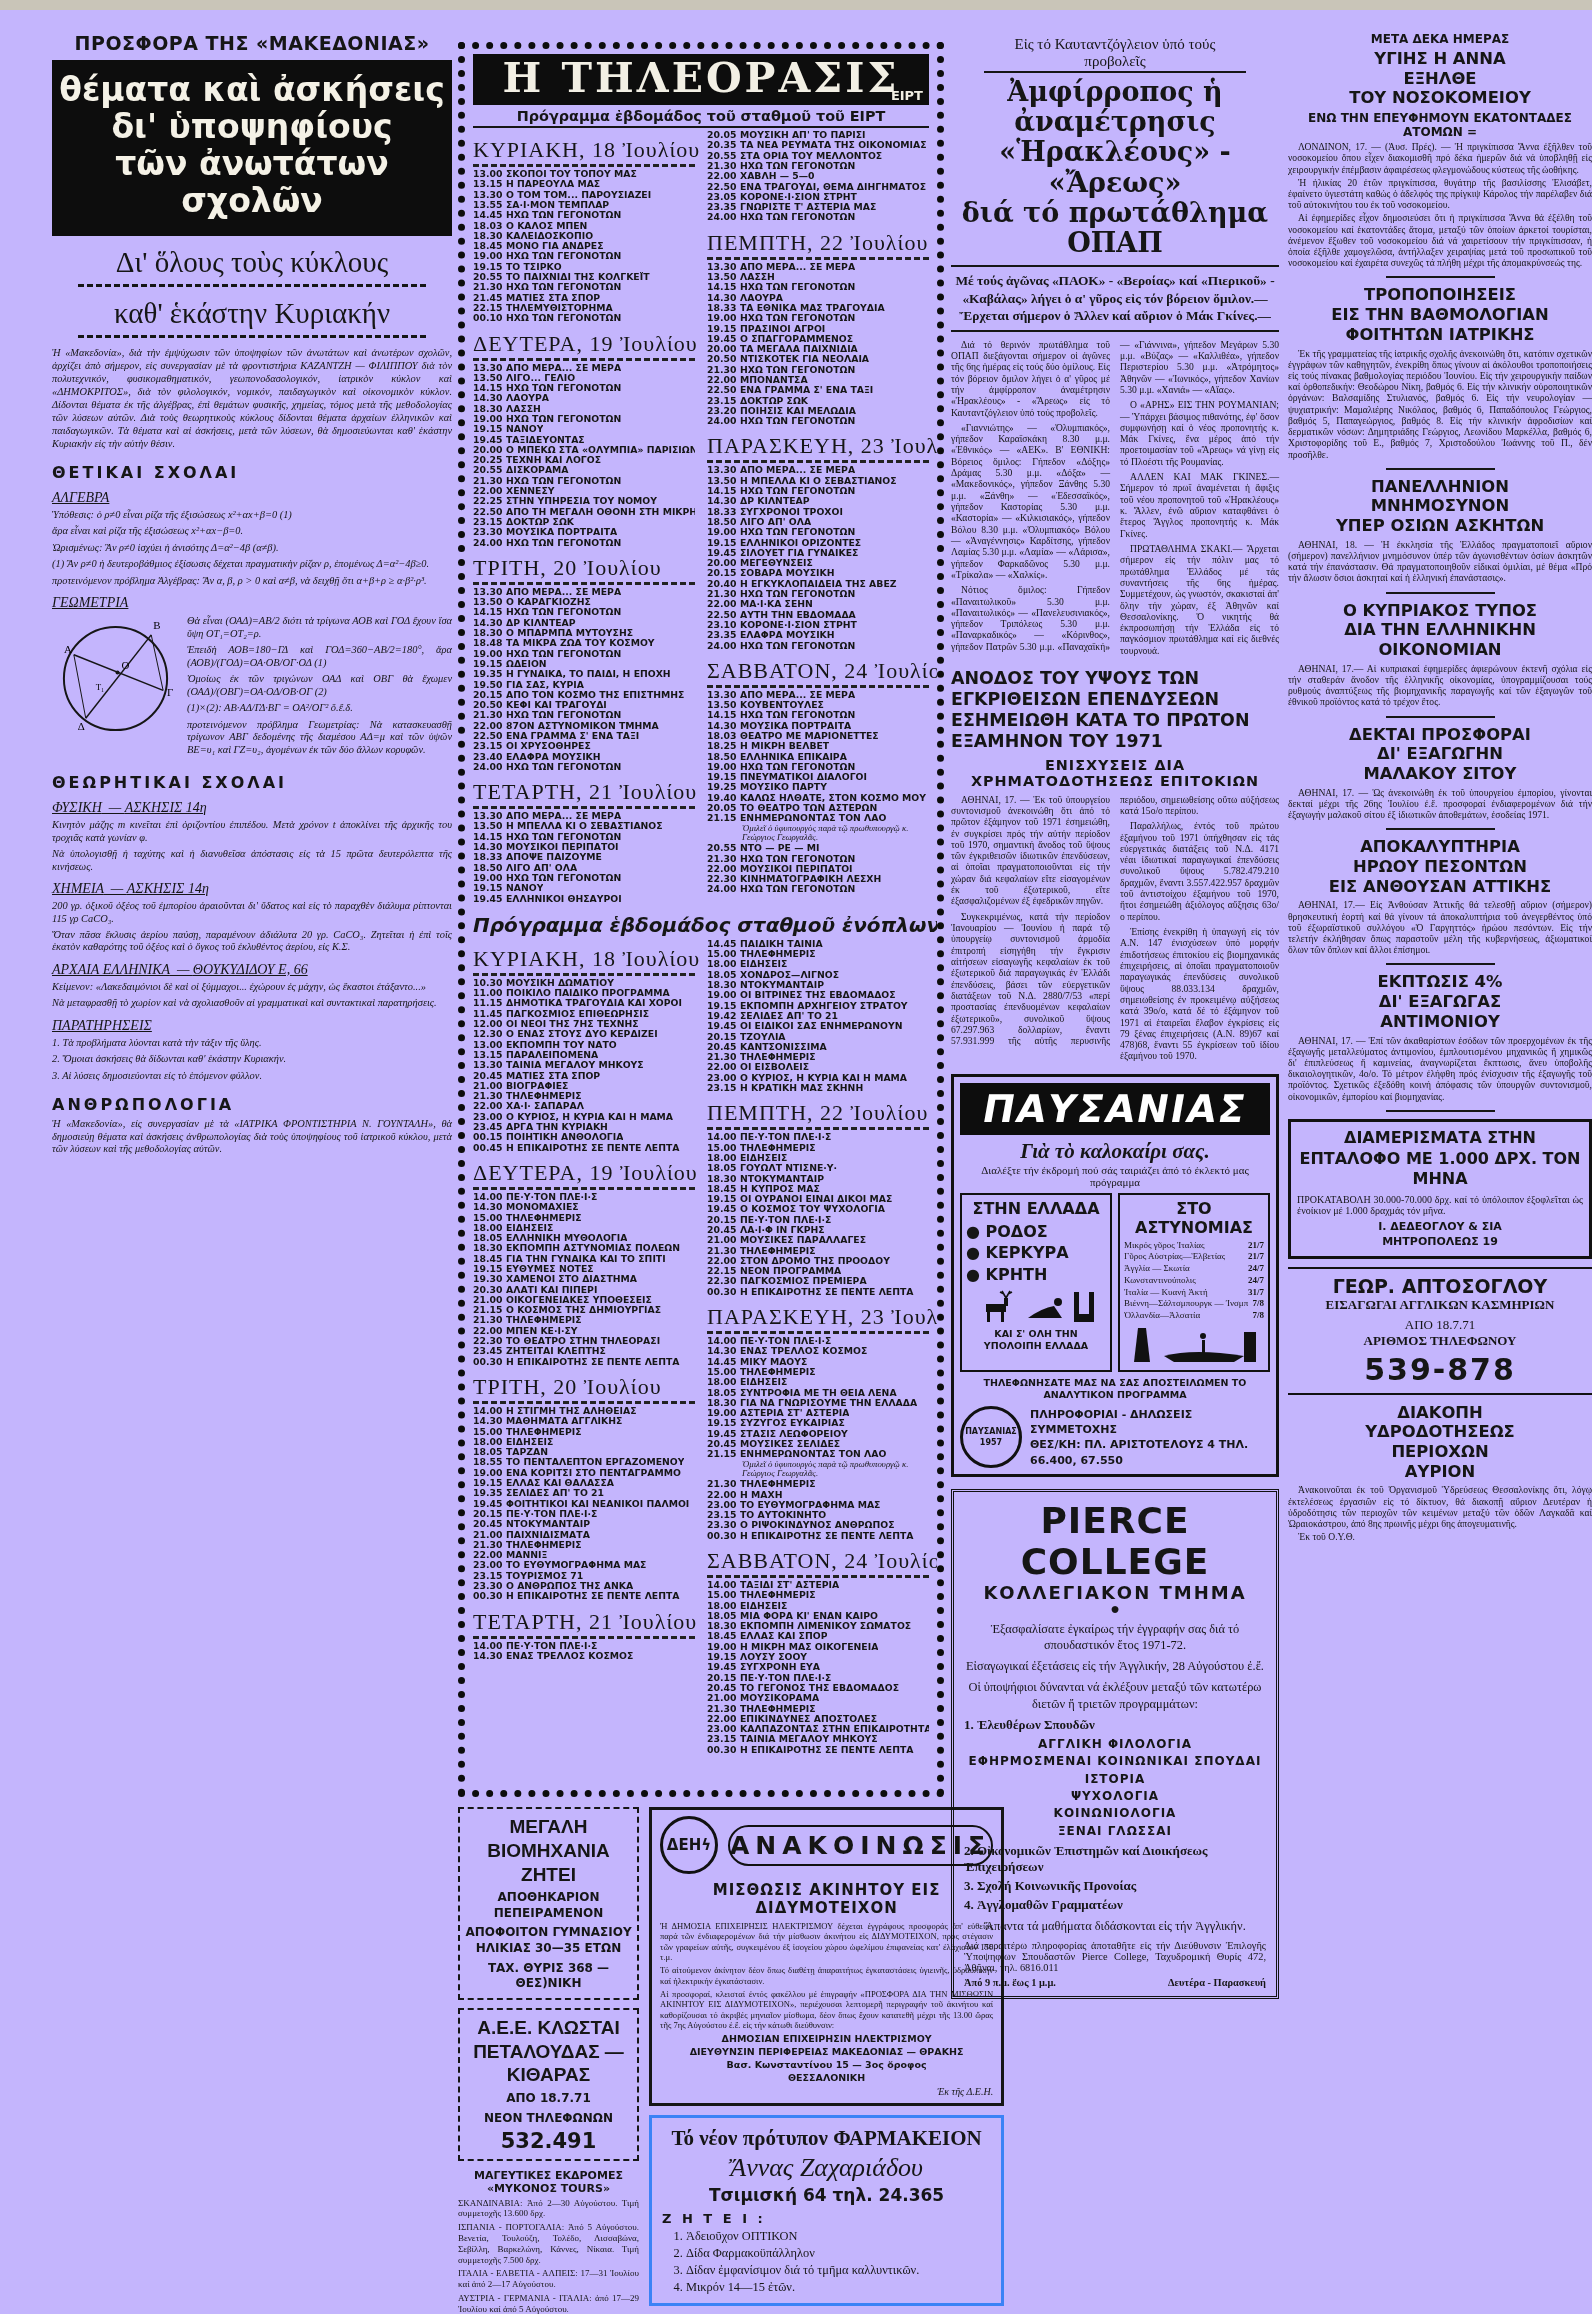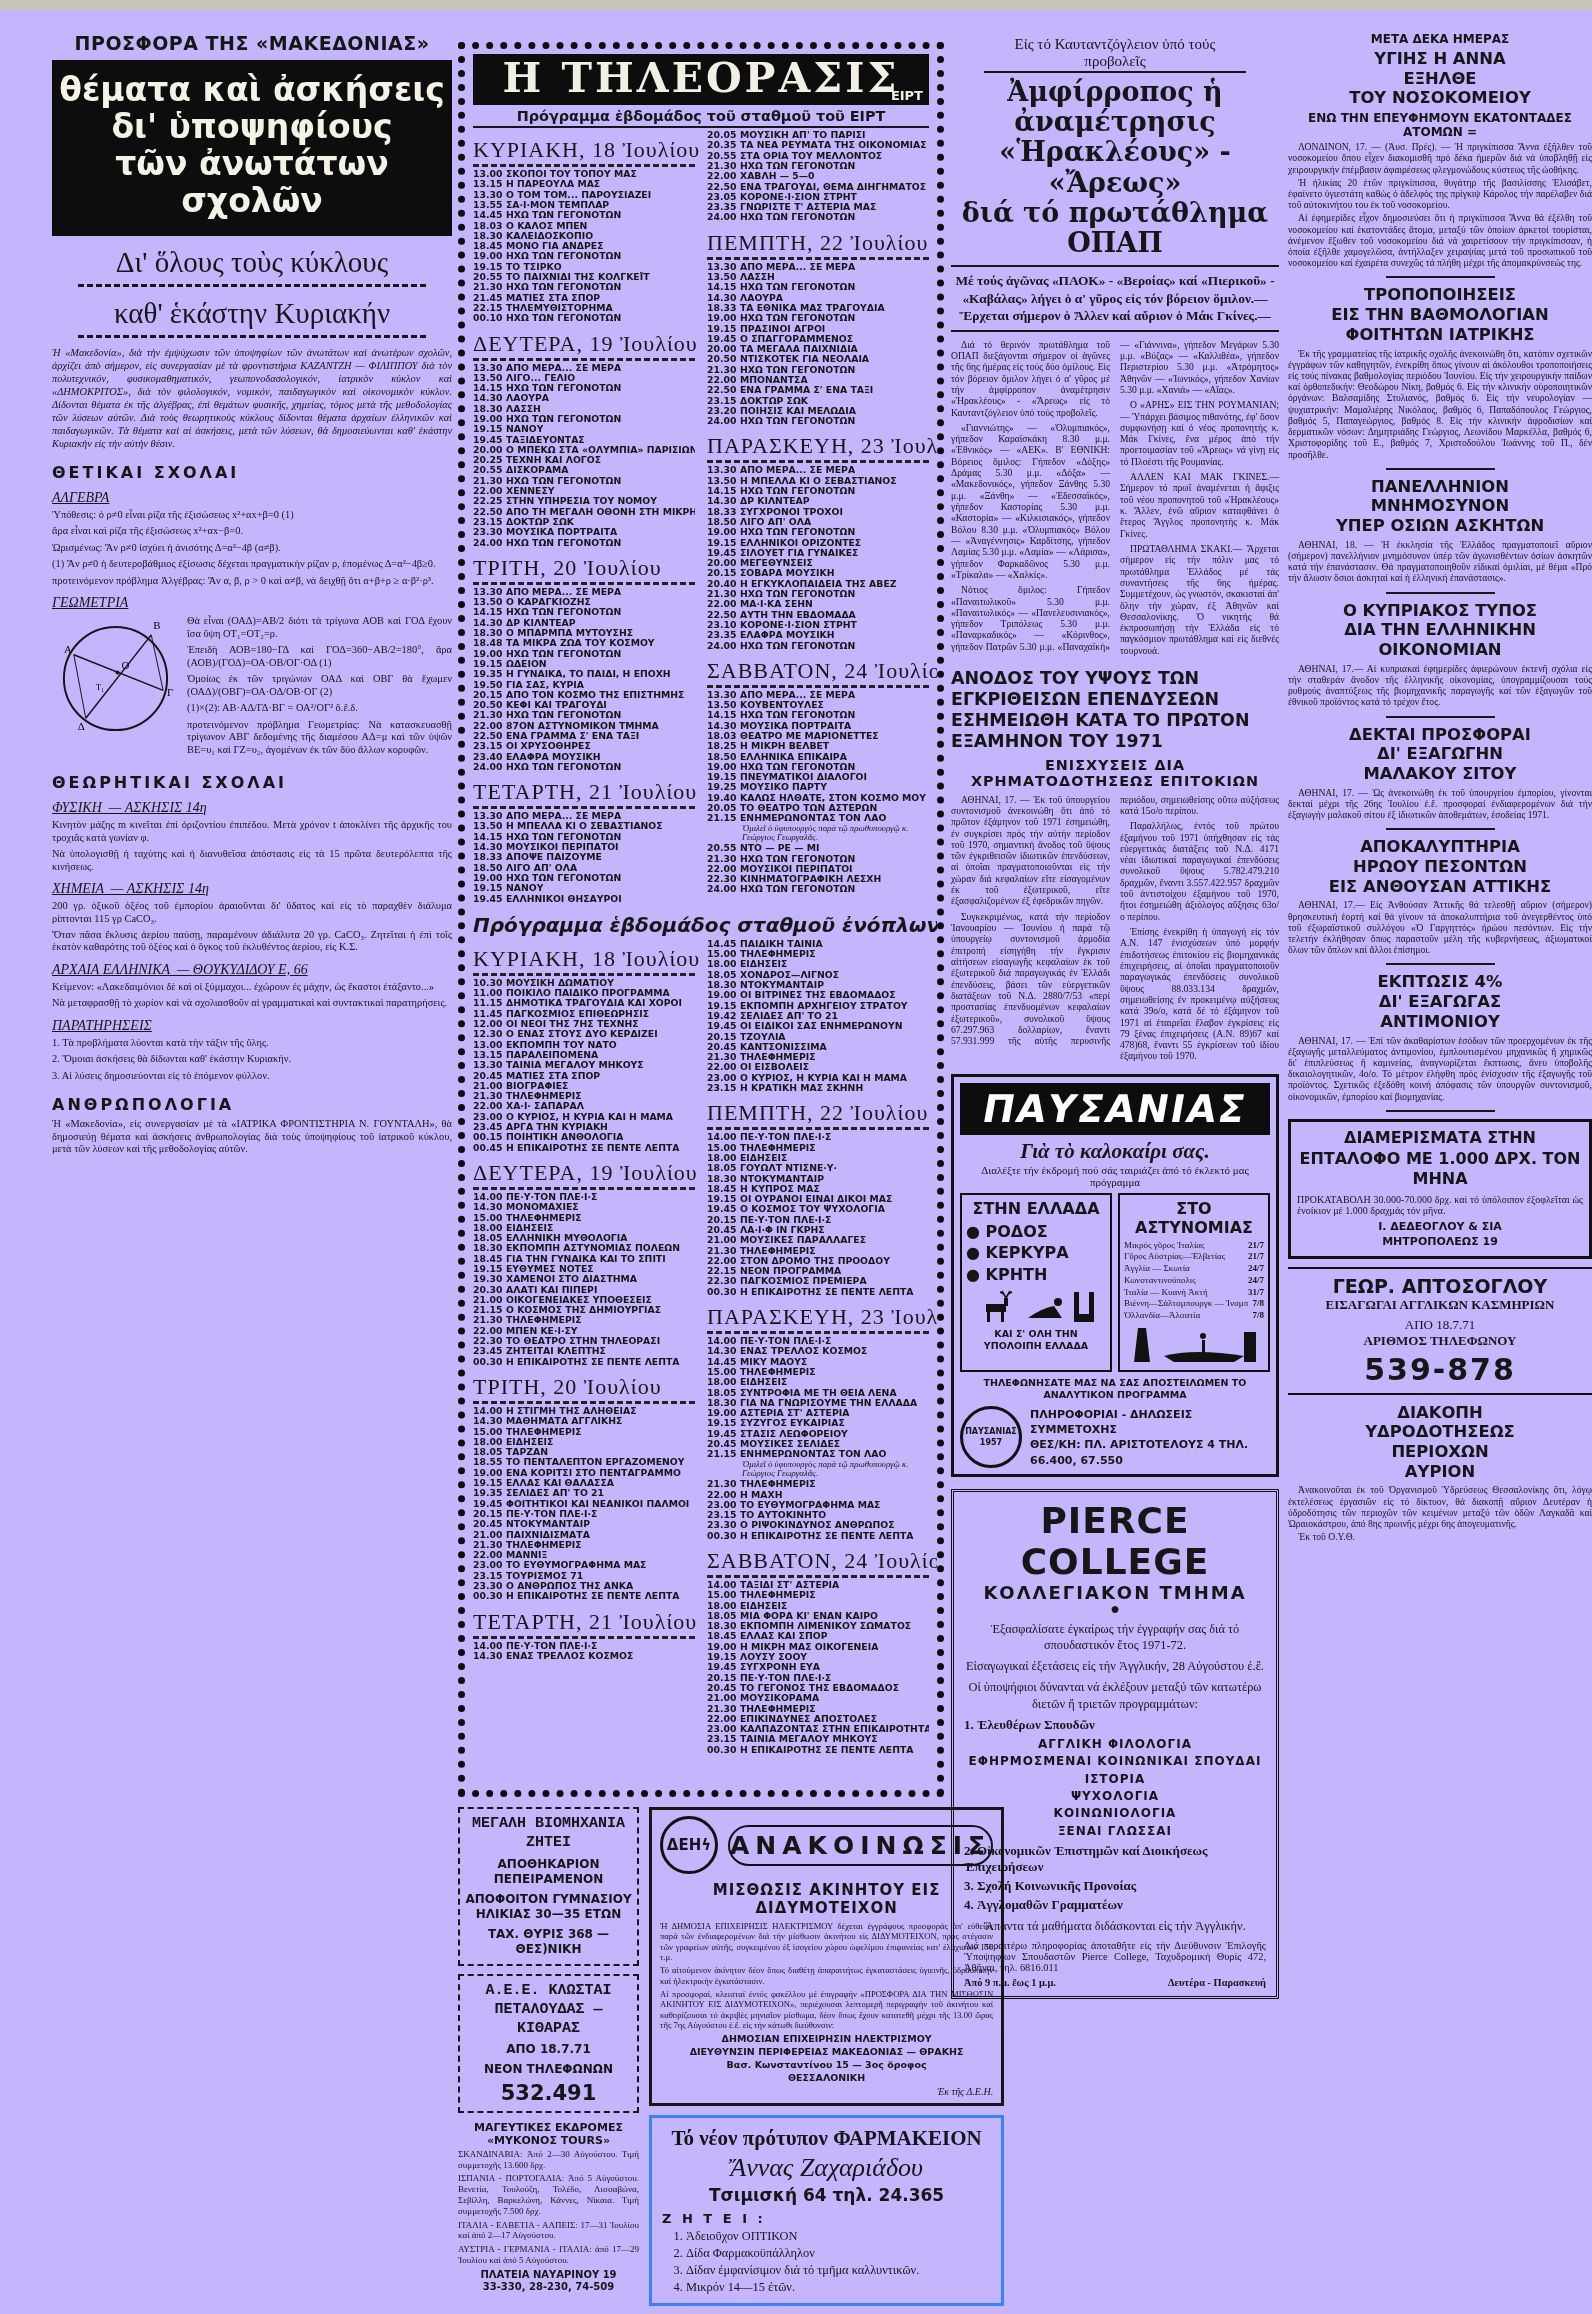--- a/index.html
+++ b/index.html
@@ -8,21 +8,21 @@
   
   .colA{position:absolute;left:52px;top:22px;width:400px;}
   .kickerA{font-family:"DejaVu Sans",sans-serif;font-weight:bold;font-size:19px;text-align:center;letter-spacing:0.5px;}
   .blackbox{background:#0d0d0d;color:#f4f1e6;text-align:center;padding:12px 4px 16px;margin-top:6px;}
   .bbl{font-family:"DejaVu Sans",sans-serif;font-weight:bold;font-size:33px;line-height:1.12;}
   .subline{font-size:29px;text-align:center;margin-top:10px;}
   .dashrule{border-top:3px dashed #161616;margin:5px 26px;}
   .intro{font-size:10.4px;font-style:italic;text-align:justify;line-height:1.25;margin-top:8px;}
   .sechead{font-family:"DejaVu Sans",sans-serif;font-weight:bold;font-size:16px;letter-spacing:3px;margin:13px 0 4px;}
   .subhead2{font-size:14px;font-style:italic;text-decoration:underline;margin:8px 0 3px;}
-  .mathblock p,.tinyblock p{font-size:10.4px;margin:0 0 4px;text-align:justify;line-height:1.2;}
+  .mathblock p,.tinyblock p{font-size:10.4px;font-style:italic;margin:0 0 4px;text-align:justify;line-height:1.2;}
   .geom{display:flex;gap:8px;align-items:flex-start;margin:4px 0;}
   .geom svg{flex:none;}
   
   .tvbox{position:absolute;left:458px;top:32px;width:486px;height:1755px;border:7px dotted #0d0d0d;
          box-sizing:border-box;padding:5px 8px;overflow:hidden;}
   .tvmast{background:#0d0d0d;color:#f2efe4;position:relative;text-align:center;padding:3px 0 5px;}
   .tvmast .big{font-family:"DejaVu Serif",serif;font-weight:bold;font-size:41px;letter-spacing:3px;line-height:1.05;}
   .tvmast .eirt{position:absolute;right:6px;bottom:2px;font-family:"DejaVu Sans",sans-serif;font-weight:bold;font-size:13px;}
   .tvsub{font-family:"DejaVu Sans",sans-serif;font-weight:bold;font-size:14.4px;text-align:center;
          border-bottom:2px solid #161616;padding:3px 0 2px;margin-bottom:2px;}
@@ -35,21 +35,21 @@
   .tv-time{width:33px;flex:none;}
   .tv-title{overflow:hidden;}
   .tv-note{font-size:8.8px;font-style:italic;padding-left:35px;line-height:9.8px;}
   .enoples-head{font-family:"DejaVu Sans",sans-serif;font-weight:bold;font-style:italic;font-size:20px;
                 text-align:center;margin:9px 0 2px;white-space:nowrap;}
   
   .midads{position:absolute;left:458px;top:1797px;width:486px;display:flex;gap:10px;}
   .midL{width:181px;flex:none;}
   .midR{flex:1;}
   .boxad{border:2px dashed #161616;padding:6px 4px;text-align:center;margin-bottom:8px;}
-  .boxad .t1{font-family:Liberation Mono, monospace;font-weight:bold;font-size:15px;line-height:1.25;}
+  .boxad .t1{font-family:Liberation Sans, sans-serif;font-weight:bold;font-size:19px;line-height:1.25;}
   .boxad .t2{font-family:"DejaVu Sans",sans-serif;font-weight:bold;font-size:12px;margin-top:4px;line-height:1.3;}
   .boxad .phone{font-family:"DejaVu Sans",sans-serif;font-weight:bold;font-size:21px;margin-top:3px;}
   .mykonos{font-size:9px;line-height:1.2;}
   .mykonos .mh{font-family:"DejaVu Sans",sans-serif;font-weight:bold;font-size:11px;text-align:center;margin-bottom:2px;}
   .mykonos p{margin:0 0 3px;text-align:justify;}
   .mykfoot{font-family:"DejaVu Sans",sans-serif;font-weight:bold;font-size:10px;text-align:center;}
   .dehbox{border:3px solid #161616;padding:6px 8px;margin-bottom:9px;}
   .dehhead{display:flex;align-items:center;gap:10px;}
   .dehlogo{width:52px;height:52px;border:3px solid #111;border-radius:50%;flex:none;display:flex;
            align-items:center;justify-content:center;font-family:"DejaVu Sans",sans-serif;font-weight:bold;font-size:15px;}

